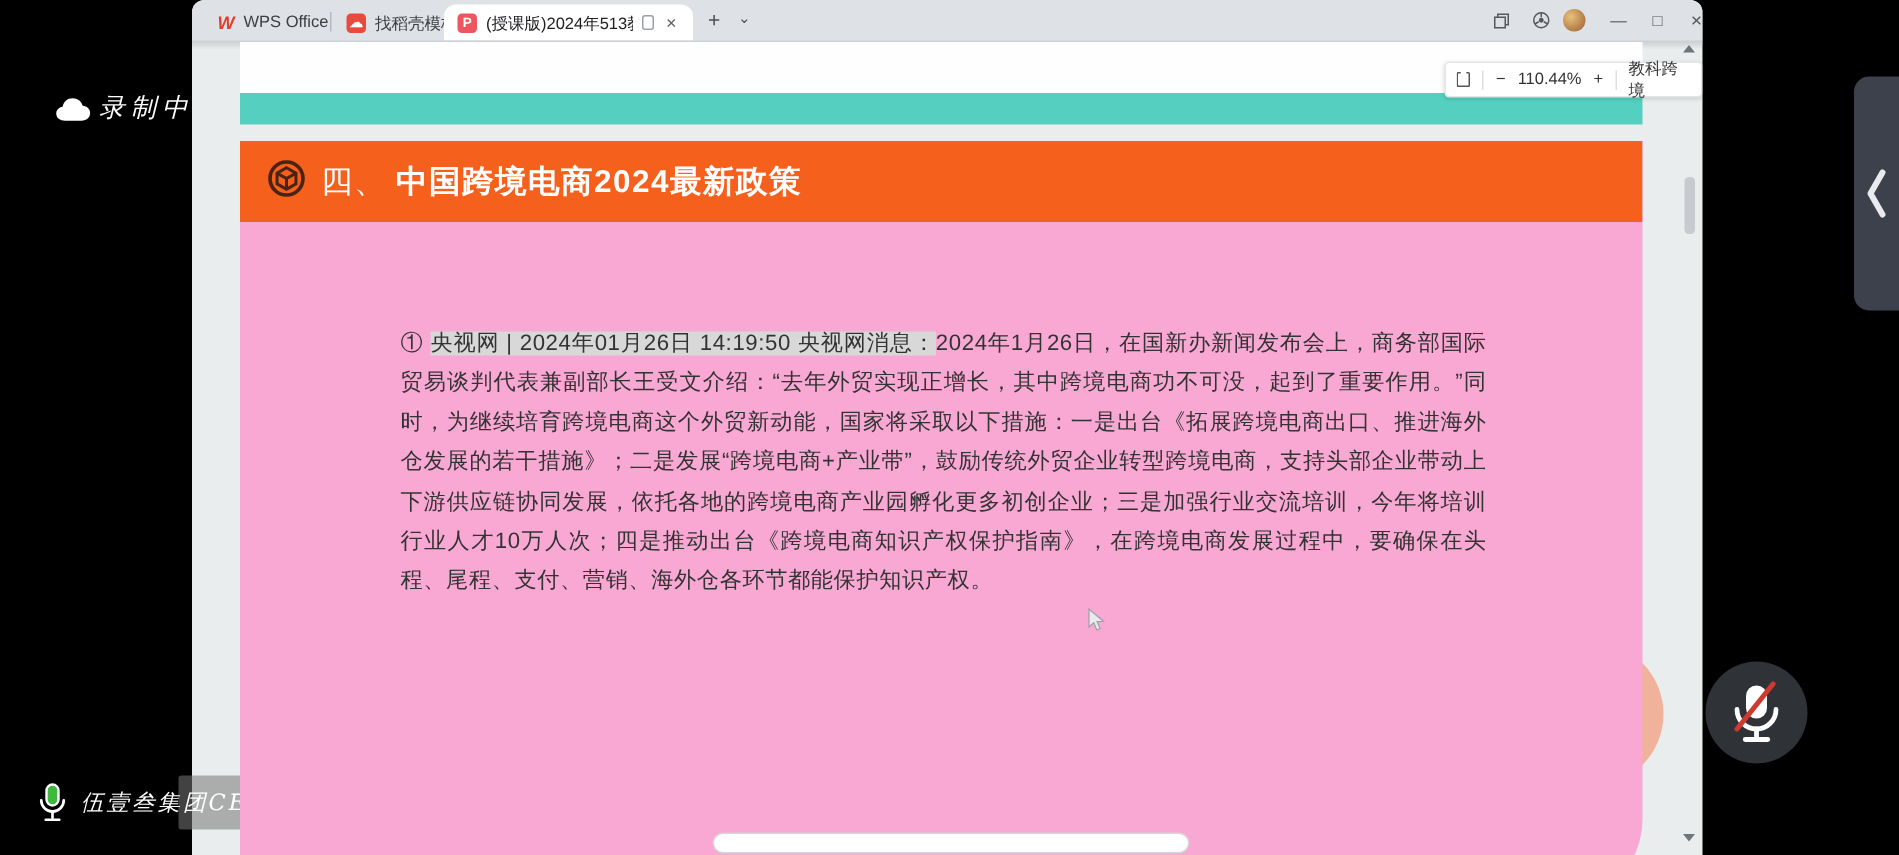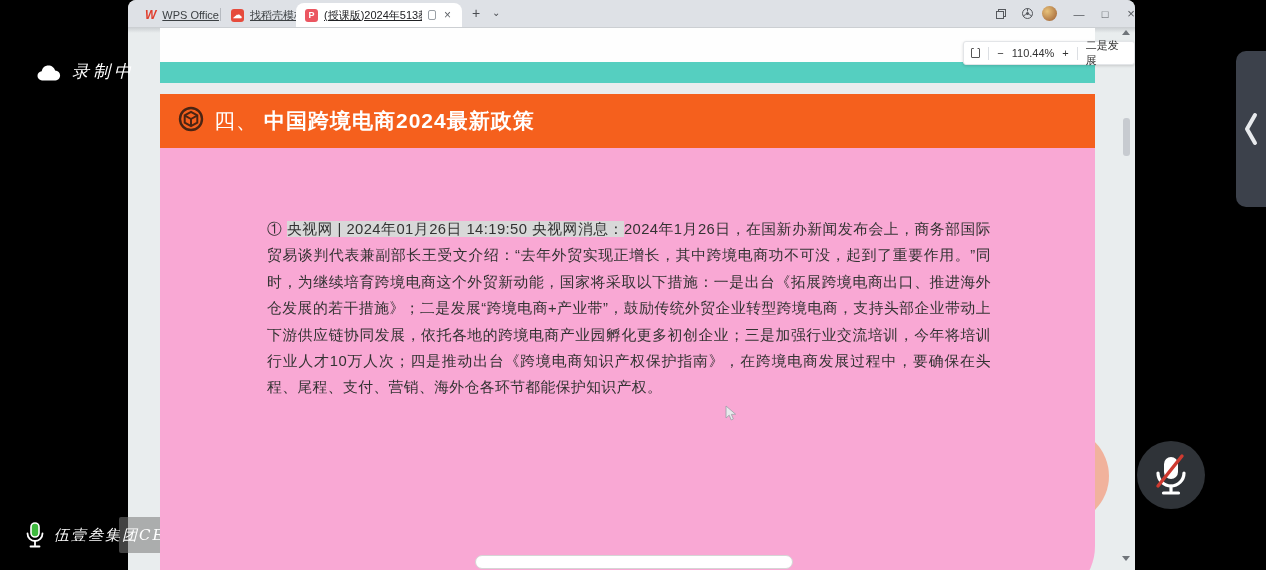--- a/index.html
+++ b/index.html
@@ -14,21 +14,21 @@
   .tab{position:absolute;top:3px;height:24px;display:flex;align-items:center;gap:6px;
     font-size:11px;color:#3c4043;padding:0 9px;box-sizing:border-box;}
   .tab-inactive{background:transparent;}
   .tab-active{background:#fff;border-radius:8px 8px 0 0;color:#202124;}
   .tab-sep{position:absolute;top:8px;width:1px;height:13px;background:#b6bac0;}
   .favicon{width:13px;height:13px;border-radius:3px;display:flex;align-items:center;
     justify-content:center;font-size:9px;font-weight:bold;color:#fff;flex:0 0 auto;}
   .wps-w{color:#e03e2d;font-weight:800;font-size:12px;font-style:italic;}
   .docer-ic{background:#e64b3c;}
   .ppt-ic{background:#eb5661;}
-  .tab-title{white-space:nowrap;overflow:hidden;max-width:108px;text-decoration:underline;}
+  .tab-title{white-space:nowrap;overflow:hidden;max-width:108px;}
   .cast-ic{width:9px;height:8px;border:1px solid #9aa0a6;border-radius:2px;}
   .tab-x{color:#5f6368;font-size:12px;line-height:1;padding:0 2px;}
   .tb-btn{position:absolute;top:4px;font-size:14px;color:#4a4d52;line-height:18px;}
   .win-ctrl{position:absolute;top:0;height:27px;display:flex;align-items:center;
     justify-content:center;width:26px;color:#55585d;font-size:11px;}
   .avatar{width:15px;height:15px;border-radius:50%;
     background:radial-gradient(circle at 35% 35%, #e8c27a, #9a5a30);}
   #tab-shadow{left:0;top:27px;width:100%;height:6px;
     background:linear-gradient(#c9ccd0,rgba(201,204,208,0));}
 
@@ -65,21 +65,21 @@
 
   
   #scroll-up{left:994px;top:30px;width:0;height:0;border-left:4px solid transparent;
     border-right:4px solid transparent;border-bottom:5px solid #70757a;}
   #scroll-thumb{left:995px;top:118px;width:7px;height:38px;background:#c7cbd0;border-radius:3px;}
   #scroll-down{left:994px;top:556px;width:0;height:0;border-left:4px solid transparent;
     border-right:4px solid transparent;border-top:5px solid #70757a;}
 
   
   .hand{font-family:"DejaVu Serif", serif;font-style:italic;color:#fff;}
-  #rec-indicator{left:36px;top:60px;display:flex;align-items:center;gap:8px;}
+  #rec-indicator{left:36px;top:60px;display:flex;align-items:center;gap:2px;}
   #rec-indicator .hand{font-size:17px;letter-spacing:4px;}
   #share-banner-bg{left:119px;top:517px;width:231px;height:36px;
     background:rgba(120,120,120,.55);border-radius:2px;}
   #share-banner{left:24px;top:521px;display:flex;align-items:center;gap:8px;}
   #share-banner .hand{font-size:15px;letter-spacing:2px;}
 
   #mute-btn{left:1137px;top:441px;width:68px;height:68px;border-radius:50%;
     background:#2f3338;display:flex;align-items:center;justify-content:center;}
 
   #side-handle{left:1236px;top:51px;width:30px;height:156px;background:#3c414b;
@@ -162,21 +162,21 @@
       <div class="abs" id="bottom-pill"></div>
     </div>
 
     <div class="abs" id="zoom-toolbar">
       <span class="fit-ic"></span>
       <span class="zdiv"></span>
       <span>−</span>
       <span id="zoom-level">110.44%</span>
       <span>+</span>
       <span class="zdiv"></span>
-      <span id="exit-fullscreen">二是发展</span>
+      <span id="exit-fullscreen">教科跨境</span>
     </div>
 
     <div class="abs" id="scroll-up"></div>
     <div class="abs" id="scroll-thumb"></div>
     <div class="abs" id="scroll-down"></div>
   </div>
 
   <div class="abs" id="rec-indicator">
     <svg width="28" height="20" viewBox="0 0 28 20">
       <path d="M7.5 18.5c-3.6 0-6-2-6-4.8 0-2.4 1.8-4.2 4.2-4.5C6.4 5.6 9 3.5 12.3 3.5c3.4 0 6.1 2.1 6.8 5 2.9.2 5 2.1 5 4.9 0 3-2.4 5.1-5.8 5.1z" fill="#fff"></path>

